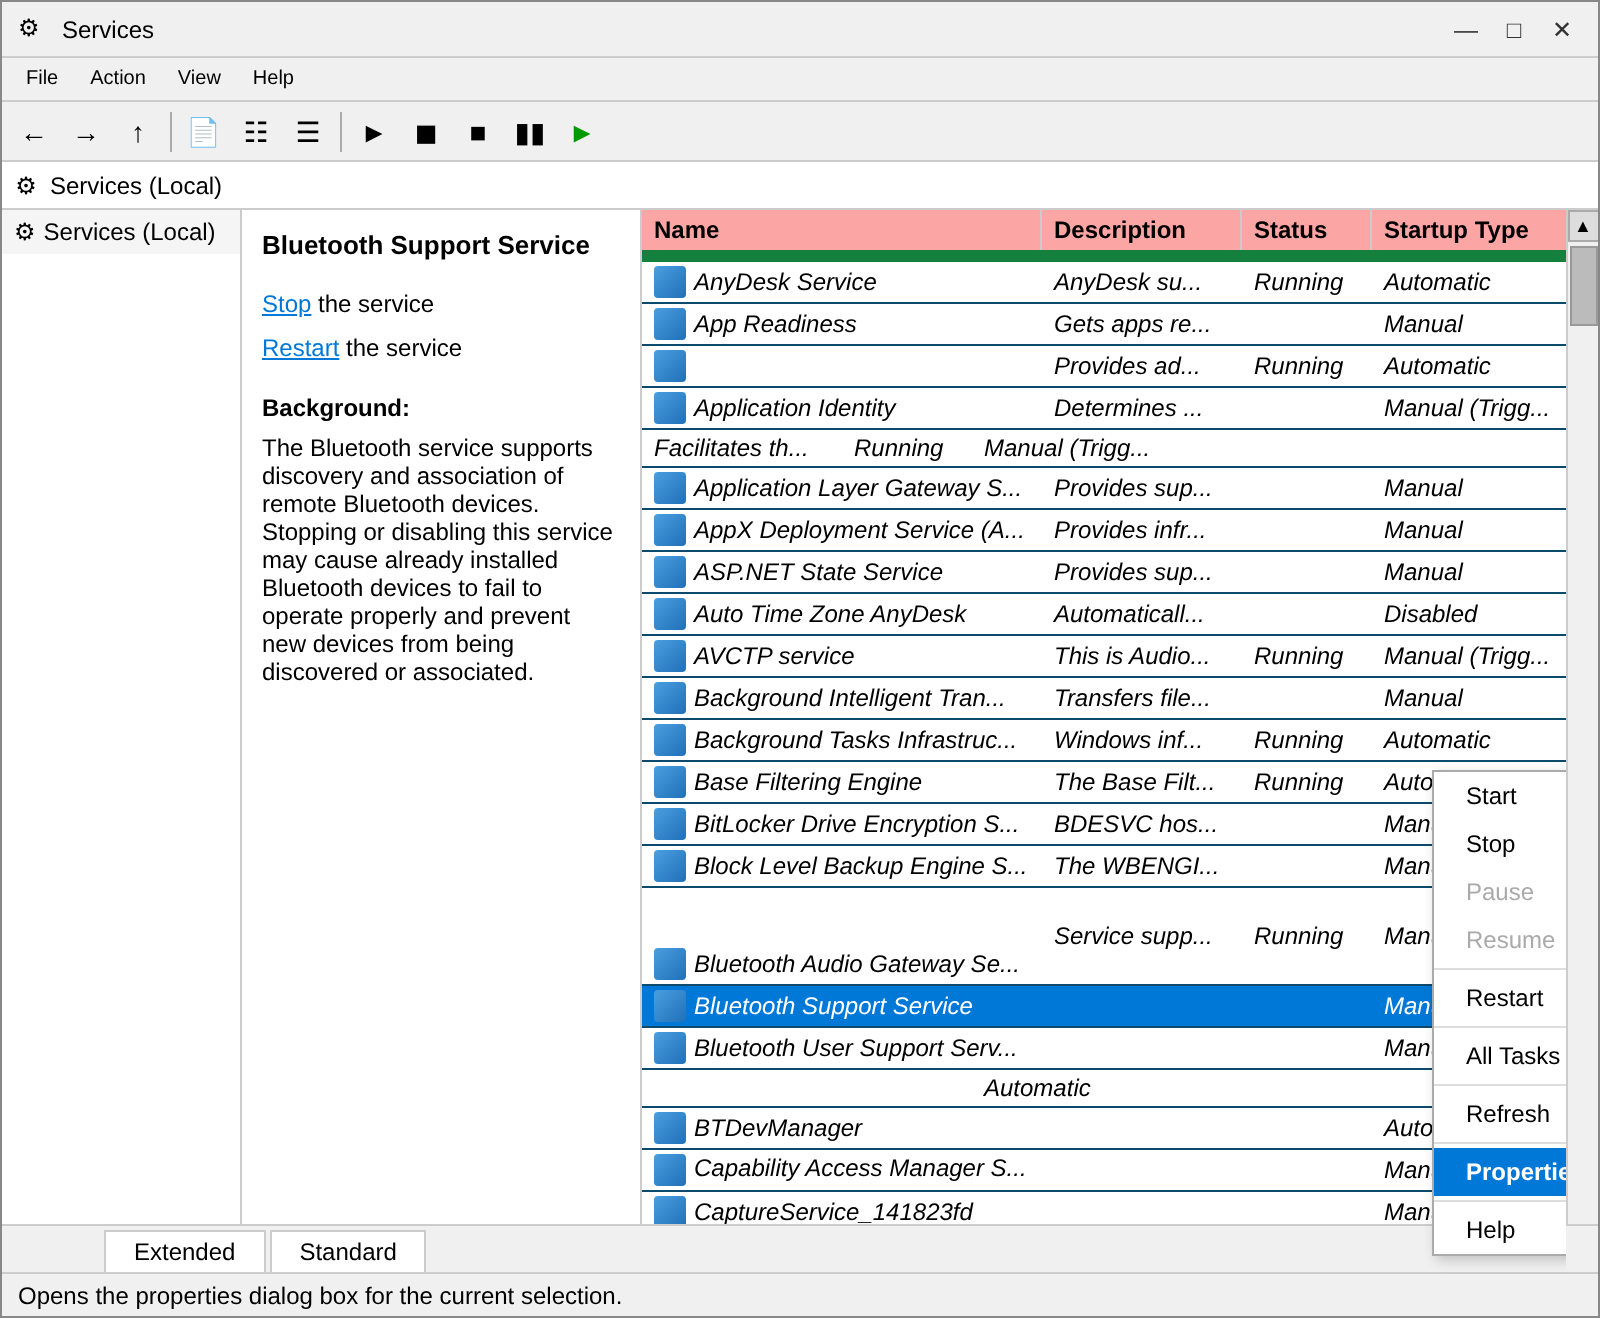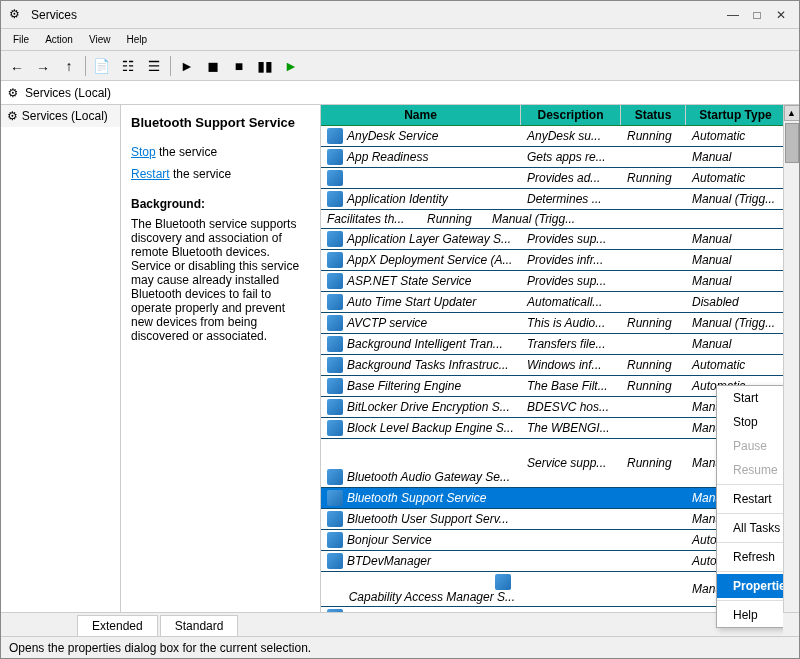--- a/index.html
+++ b/index.html
@@ -147,26 +147,25 @@
     
     .services-list {
       flex: 1;
       background: white;
       overflow: hidden;
       position: relative;
     }
 
     .list-header {
       display: flex;
-      background: #14b8a6;
-      border-bottom: 1px solid #15803d;
+      background: #fca5a5;
+      border-bottom: 6px solid #15803d;
       position: sticky;
       top: 0;
       z-index: 10;
-      text-align: center;
     }
     .list-header-col {
       padding: 3px 6px;
       font-size: 12px;
       font-weight: bold;
       border-right: 1px solid #ccc;
       white-space: nowrap;
       overflow: hidden;
       cursor: pointer;
       user-select: none;
@@ -396,21 +395,21 @@
             <span class="service-link">Stop</span>
             <span> the service</span>
           </div>
           <div>
             <span class="service-link">Restart</span>
             <span> the service</span>
           </div>
         </div>
         <div class="service-detail-description">
           <p>Background:</p>
-          <span>The Bluetooth service supports discovery and association of remote Bluetooth devices. Service or disabling this service may cause already installed Bluetooth devices to fail to operate properly and prevent new devices from being discovered or associated.</span>
+          <span>The Bluetooth service supports discovery and association of remote Bluetooth devices. Stopping or disabling this service may cause already installed Bluetooth devices to fail to operate properly and prevent new devices from being discovered or associated.</span>
         </div>
       </div>
 
       <div class="services-list" style="position:relative;">
 
         <div class="list-header">
           <div class="list-header-col col-name">Name</div>
           <div class="list-header-col col-desc">Description</div>
           <div class="list-header-col col-status">Status</div>
           <div class="list-header-col col-startup">Startup Type</div>
@@ -481,21 +480,21 @@
                 <span class="svc-icon"></span>
                 <span>ASP.NET State Service</span>
               </div>
               <div class="list-cell col-desc">Provides sup...</div>
               <div class="list-cell col-status"></div>
               <div class="list-cell col-startup">Manual</div>
             </div>
             <div class="list-row">
               <div class="list-cell col-name" style="display: flex; align-items: center;">
                 <span class="svc-icon"></span>
-                <span>Auto Time Start Updater</span>
+                <span>Auto Time Zone AnyDesk</span>
               </div>
               <div class="list-cell col-desc">Automaticall...</div>
               <div class="list-cell col-status"></div>
               <div class="list-cell col-startup">Disabled</div>
             </div>
             <div class="list-row">
               <div class="list-cell col-name" style="display: flex; align-items: center;">
                 <span class="svc-icon"></span>
                 <span>AVCTP service</span>
               </div>
@@ -569,39 +568,35 @@
             <div class="list-row">
               <div class="list-cell col-name" style="display: flex; align-items: center;">
                 <span class="svc-icon"></span>
                 <span>Bluetooth User Support Serv...</span>
               </div>
               <div class="list-cell col-desc"></div>
               <div class="list-cell col-status"></div>
               <div class="list-cell col-startup">Manual (Trigg...</div>
             </div>
             <div class="list-row">
-              <div class="list-cell col-name" style="display: flex; align-items: center;">
-                <span class="svc-icon"></span>
-                <span>Bonjour Service</span>
-              </div>
               <div class="list-cell col-desc"></div>
               <div class="list-cell col-status"></div>
               <div class="list-cell col-startup">Automatic</div>
             </div>
             <div class="list-row">
               <div class="list-cell col-name" style="display: flex; align-items: center;">
                 <span class="svc-icon"></span>
                 <span>BTDevManager</span>
               </div>
               <div class="list-cell col-desc"></div>
               <div class="list-cell col-status"></div>
               <div class="list-cell col-startup">Automatic</div>
             </div>
             <div class="list-row">
-              <div class="list-cell col-name" style="display: flex; align-items: flex-end; flex-direction: column;">
+              <div class="list-cell col-name" style="display: flex; align-items: flex-start;">
                 <span class="svc-icon"></span>
                 <span>Capability Access Manager S...</span>
               </div>
               <div class="list-cell col-desc"></div>
               <div class="list-cell col-status"></div>
               <div class="list-cell col-startup">Manual</div>
             </div>
             <div class="list-row">
               <div class="list-cell col-name" style="display: flex; align-items: center;">
                 <span class="svc-icon"></span>
@@ -664,21 +659,21 @@
           <div class="context-menu-item">Help</div>
         </div>
       </div>
 
       <div class="scrollbar-v">
         <div class="scrollbar-arrow">▲</div>
         <div class="scrollbar-thumb"></div>
       </div>
     </div>
 
-    <div style="position:absolute; bottom:22px; left:0; right:0; background:#f0f0f0; border-top:1px solid #ccc; display:flex; align-items:flex-end; padding-left:76px; height:24px;text-align:center;">
+    <div style="position:absolute; bottom:22px; left:0; right:0; background:#f0f0f0; border-top:1px solid #ccc; display:flex; align-items:flex-end; padding-left:51px; height:24px;text-align:center;">
       <div class="tab active">Extended</div>
       <div class="tab">Standard</div>
     </div>
 
     <div class="status-bar">
       <span>Opens the properties dialog box for the current selection.</span>
     </div>
   </div>
 </div>
 

